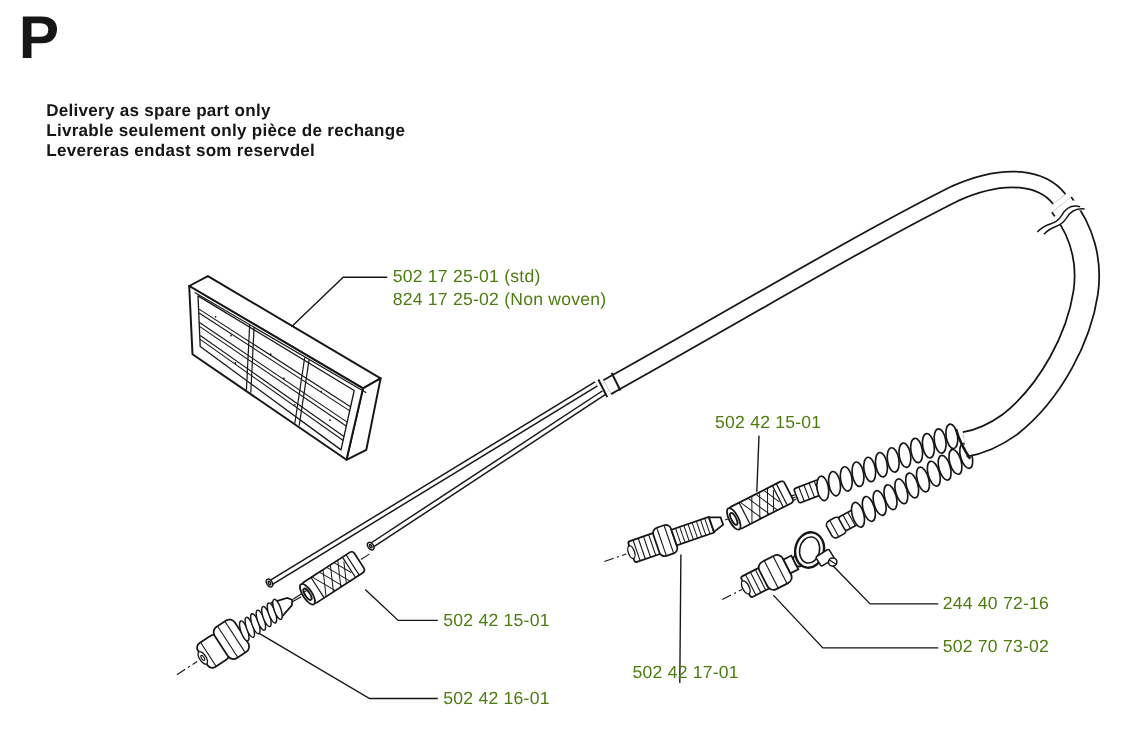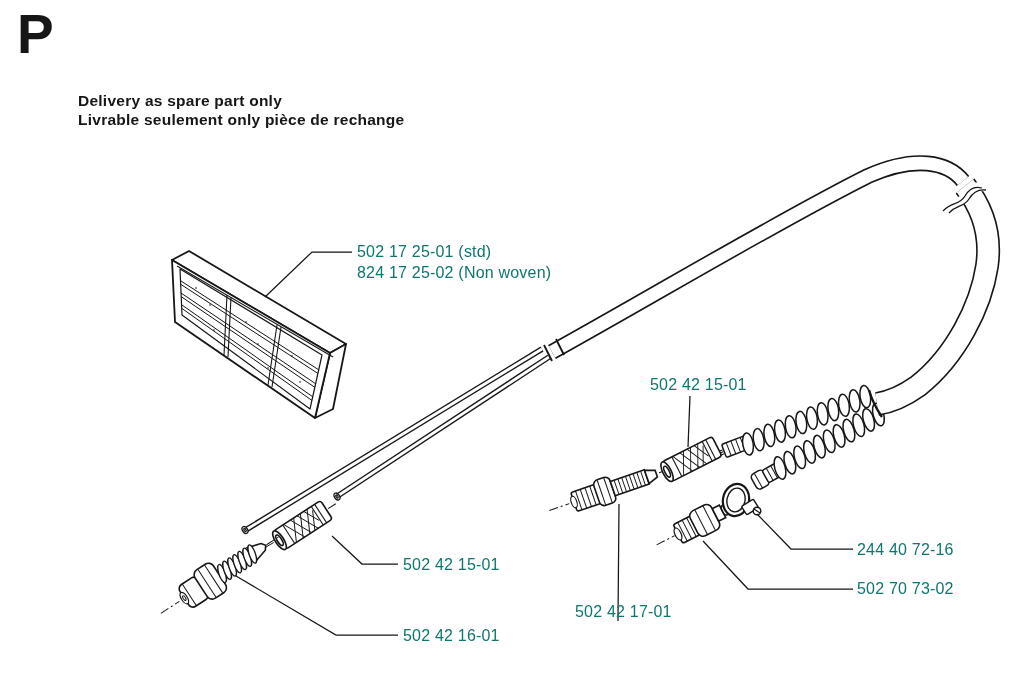--- a/index.html
+++ b/index.html
@@ -6,25 +6,25 @@
   .page{
     position:relative;width:1024px;height:681px;background:#ffffff;
     overflow:hidden;font-family:"Liberation Sans",sans-serif;color:#161616;
   }
   .section-letter{
     position:absolute;left:17px;top:4px;font-size:55px;font-weight:bold;
     letter-spacing:1px;line-height:60px;
   }
   .notes{
     position:absolute;left:42px;top:92px;font-size:15.5px;font-weight:bold;
-    line-height:18.6px;letter-spacing:.25px;white-space:nowrap;margin-left:36px;
+    line-height:18.6px;letter-spacing:.25px;white-space:nowrap;
   }
   .plabel{
     position:absolute;font-size:16px;line-height:20.5px;letter-spacing:.2px;
-    white-space:nowrap;color:#0f766e;
+    white-space:nowrap;color:#4d7c0f;
   }
   svg{position:absolute;left:0;top:0;}
 </style>
 </head>
 <body>
 
 <div class="page">
 
   <svg width="1024" height="681" viewBox="0 0 1024 681">
     <defs>
@@ -275,20 +275,21 @@
     <g stroke="#161616" stroke-width="1" stroke-dasharray="9 3 2 3">
       <line x1="266" y1="547" x2="278" y2="540"></line>
     </g>
   </svg>
 
   <div class="section-letter">P</div>
 
   <div class="notes">
     <div>Delivery as spare part only</div>
     <div>Livrable seulement only pièce de rechange</div>
+    <div>Levereras endast som reservdel</div>
   </div>
 
   <div class="plabel" style="left:357px;top:242px">
     <div>502 17 25-01 (std)</div>
     <div>824 17 25-02 (Non woven)</div>
   </div>
 
   <div class="plabel" style="left:650px;top:375px">502 42 15-01</div>
 
   <div class="plabel" style="left:403px;top:555px">502 42 15-01</div>

